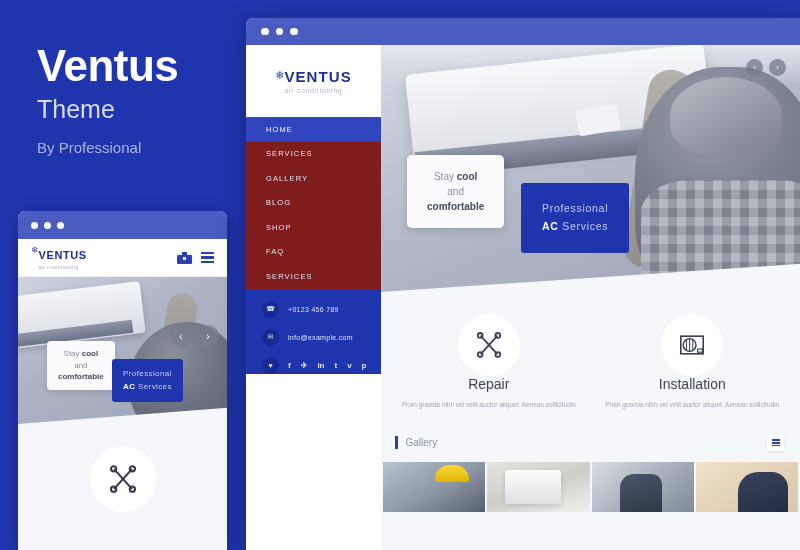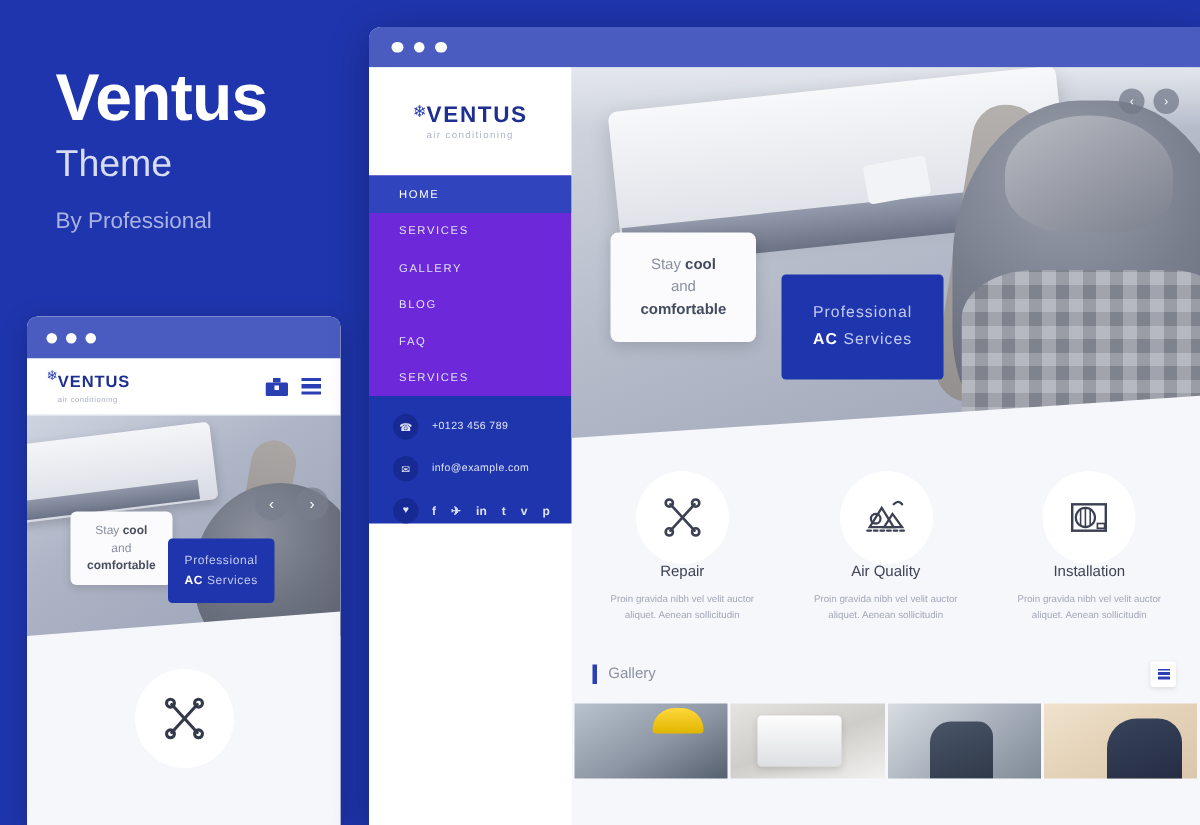--- a/index.html
+++ b/index.html
@@ -119,21 +119,21 @@
   .d-side { width:135px; background:#fff; flex-shrink:0; position:relative; }
   .d-logo {
     height:72px; display:flex; align-items:center; justify-content:center;
     background:#fff;
   }
   .d-logo-inner { display:flex; align-items:flex-start; }
   .d-snow { color:#2b3fb5; font-size:11px; line-height:1; margin-top:2px; }
   .d-logo-t { font-size:15px; font-weight:bold; color:#1e2f8f; letter-spacing:1.1px; }
   .d-logo-s { font-size:6.5px; color:#b0b5c9; letter-spacing:0.9px; margin-top:1px; }
 
-  .d-nav { background:#6d28d9; }
+  .d-nav { background:#7f1d1d; }
   .d-navitem {
     height:24.5px; display:flex; align-items:center; padding-left:20px;
     font-size:7.5px; color:#dfe3f7; letter-spacing:1.1px;
   }
   .d-navitem.active { background:#2f44bd; color:#ffffff; }
 
   .d-contact { background:#1f35ad; padding:12px 0 0 16px; }
   .d-crow { display:flex; align-items:center; gap:9px; margin-bottom:11px; }
   .d-cicon {
     width:17px; height:17px; border-radius:50%; background:#172a93;
@@ -217,21 +217,21 @@
     position:absolute; left:0; bottom:0; width:100%; height:44px; z-index:2;
     background:#f6f7fb; clip-path:polygon(0 100%, 100% 36%, 100% 100%);
   }
 
   .d-services { display:flex; padding:22px 6px 8px; }
   .d-svc { flex:1; text-align:center; }
   .d-svc-circ {
     width:62px; height:62px; border-radius:50%; background:#fff; margin:0 auto;
     display:flex; align-items:center; justify-content:center;
   }
-  .d-svc-title { font-size:10px; color:#3e4354; margin-top:0; }
+  .d-svc-title { font-size:14px; color:#3e4354; margin-top:0; }
   .d-svc-desc {
     font-size:6.5px; color:#a3a8b8; margin-top:7px; line-height:1.75;
     padding:0 14px;
   }
 
   .d-gal-head {
     display:flex; align-items:center; justify-content:space-between;
     padding:16px 16px 11px 14px;
   }
   .d-gal-title { display:flex; align-items:center; gap:8px; }
@@ -360,20 +360,21 @@
             <div class="d-logo-s">air conditioning</div>
           </span>
         </div>
       </div>
 
       <nav class="d-nav">
         <div class="d-navitem active">HOME</div>
         <div class="d-navitem">SERVICES</div>
         <div class="d-navitem">GALLERY</div>
         <div class="d-navitem">BLOG</div>
+        <div class="d-navitem">SHOP</div>
         <div class="d-navitem">FAQ</div>
         <div class="d-navitem">SERVICES</div>
       </nav>
 
       <div class="d-contact">
         <div class="d-crow">
           <span class="d-cicon">☎</span>
           <span class="d-ctext">+0123 456 789</span>
         </div>
         <div class="d-crow">
@@ -442,35 +443,20 @@
                   <circle cx="31" cy="8" r="3"></circle>
                 <circle cx="9" cy="32" r="3"></circle>
                   <circle cx="31" cy="32" r="3"></circle>
               </g>
             </svg>
           </div>
           <div class="d-svc-title">Repair</div>
           <div class="d-svc-desc">Proin gravida nibh vel velit auctor aliquet. Aenean sollicitudin</div>
         </div>
 
-        <div class="d-svc">
-          <div class="d-svc-circ">
-            <svg width="32" height="32" viewBox="0 0 40 40">
-              <g stroke="#3b4052" stroke-width="1.9" fill="none" stroke-linecap="round">
-                <path d="M6 28 L16 12 L26 28 Z"></path>
-                <path d="M18 28 L25 17 L33 28 Z"></path>
-                <circle cx="11" cy="21" r="4"></circle>
-                <path d="M26 9 q4 -4 7 0"></path>
-                <path d="M4 31 h32" stroke-dasharray="3 2.5"></path>
-              </g>
-            </svg>
-          </div>
-          <div class="d-svc-title">Air Quality</div>
-          <div class="d-svc-desc">Proin gravida nibh vel velit auctor aliquet. Aenean sollicitudin</div>
-        </div>
 
         <div class="d-svc">
           <div class="d-svc-circ">
             <svg width="32" height="32" viewBox="0 0 40 40">
               <rect x="6" y="9" width="28" height="22" stroke="#3b4052" stroke-width="2" fill="none"></rect>
               <circle cx="17" cy="20" r="8" stroke="#3b4052" stroke-width="1.8" fill="none"></circle>
               <g stroke="#3b4052" stroke-width="1.3">
                 <path d="M13 13.5 V26.5"></path>
                   <path d="M17 12 V28"></path>
                   <path d="M21 13.5 V26.5"></path>

